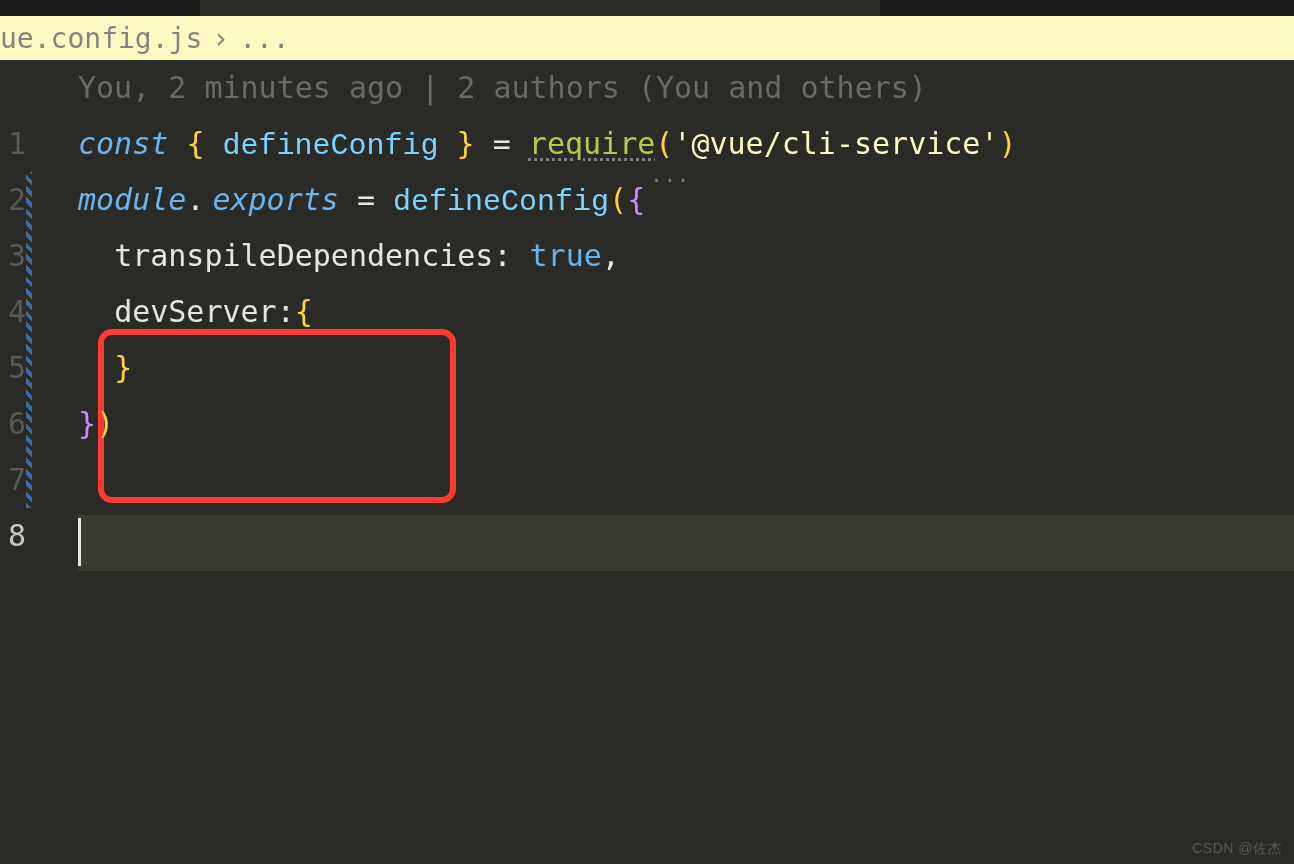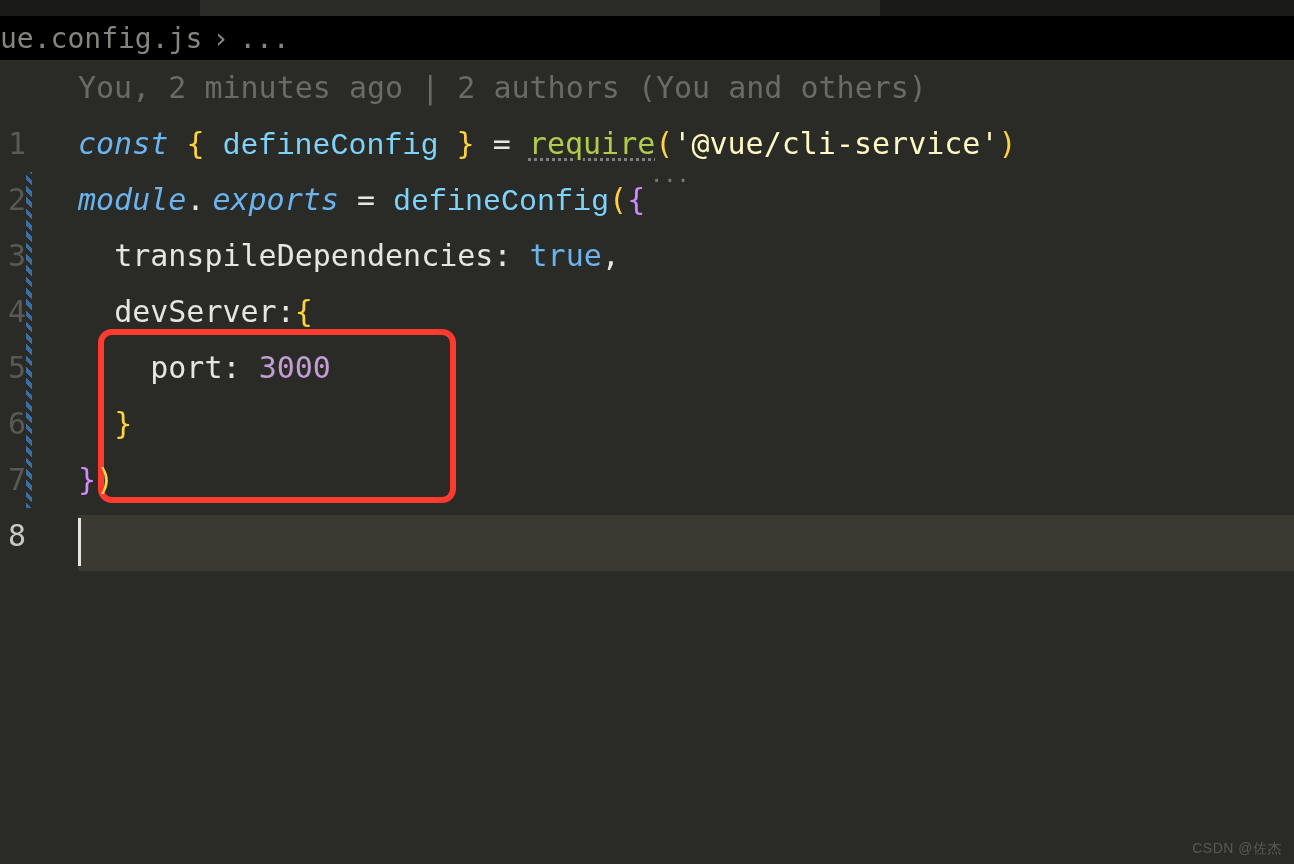--- a/index.html
+++ b/index.html
@@ -21,21 +21,21 @@
     width: 200px;
     background: #1a1a18;
   }
   .tab-bar .tab-gap {
     width: 680px;
     background: #2a2a26;
   }
   .breadcrumb {
     display: flex;
     align-items: center;
-    background: #000000;
+    background: #fef9c3;
     padding: 6px 0 6px 0;
     font-size: 28px;
     color: #858580;
     height: 44px;
   }
   .breadcrumb .file {
     padding-left: 0;
   }
   .breadcrumb .chevron {
     margin: 0 10px;
@@ -183,21 +183,20 @@
     <div class="code-line git-blame">You, 2 minutes ago | 2 authors (You and others)</div>
 
     <div class="code-line"><span class="kw-const">const</span> <span class="brace-yellow">{</span> <span class="fn-name">defineConfig</span> <span class="brace-yellow">}</span> <span class="op">=</span> <span class="fn-name-u">require</span><span class="brace-yellow">(</span><span class="str">'@vue/cli-service'</span><span class="brace-yellow">)</span></div>
 
     <div class="code-line"><span class="kw-module">module</span><span class="op">.</span><span class="kw-exports">exports</span> <span class="op">=</span> <span class="fn-name">defineConfig</span><span class="brace-yellow">(</span><span class="brace-purple">{</span></div>
 
     <div class="code-line">  <span class="prop">transpileDependencies</span><span class="op">:</span> <span class="bool">true</span><span class="op">,</span></div>
 
     <div class="code-line">  <span class="prop">devServer</span><span class="op">:</span><span class="brace-yellow">{</span></div>
 
-    <div class="code-line">    <span class="prop">port</span><span class="op">:</span> <span class="num">3000</span></div>
 
     <div class="code-line">  <span class="brace-yellow">}</span></div>
 
     <div class="code-line"><span class="brace-purple">}</span><span class="brace-yellow">)</span></div>
 
     <div class="code-line"></div>
   </div>
 
   <div class="ellipsis-hint">...</div>
 

